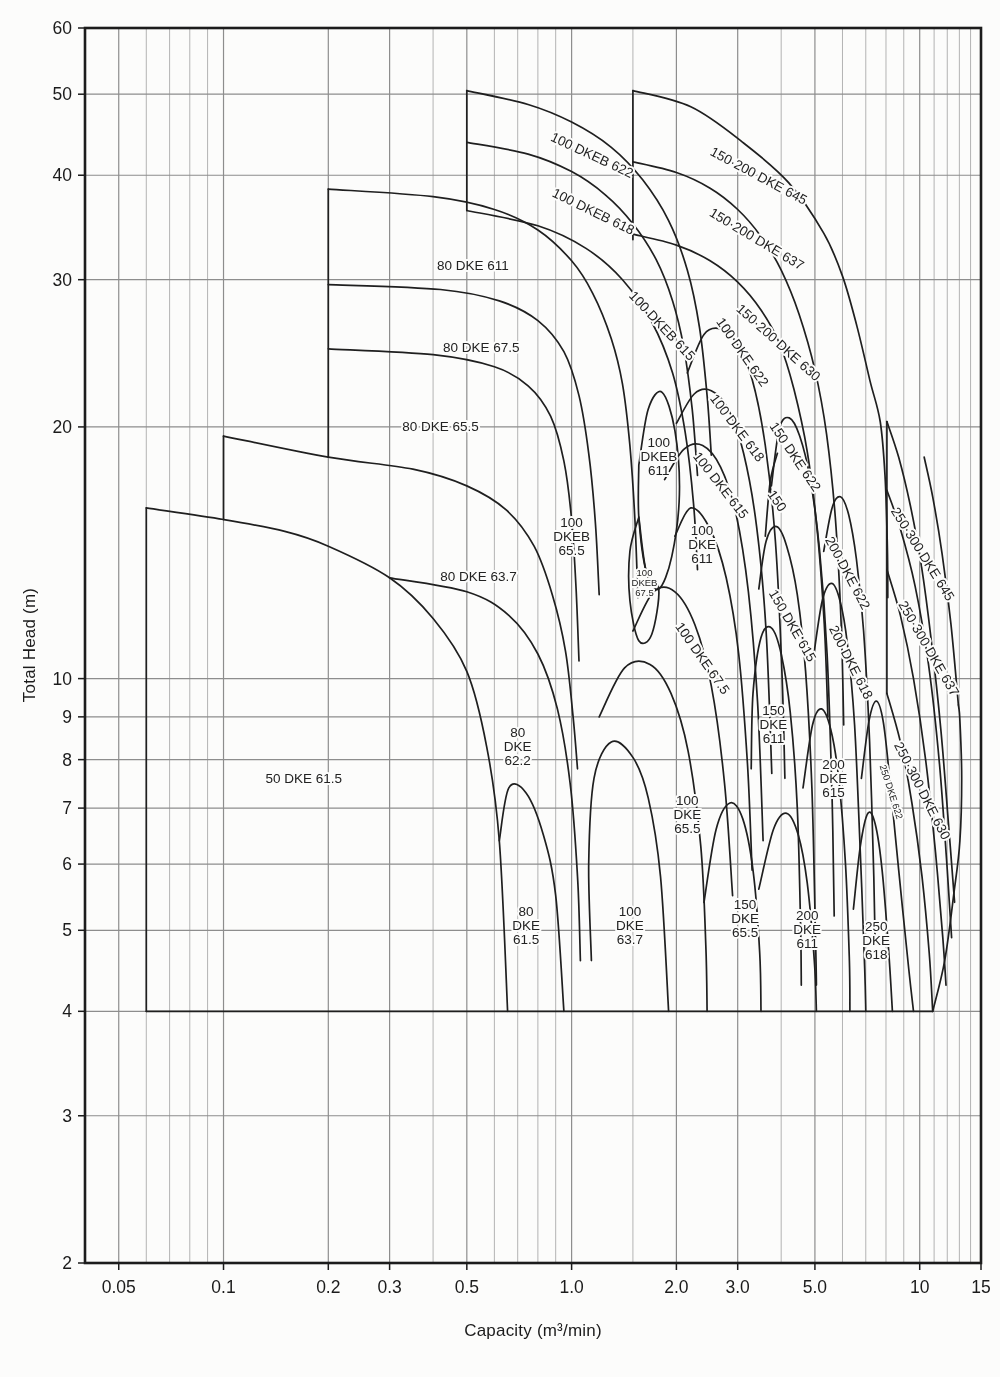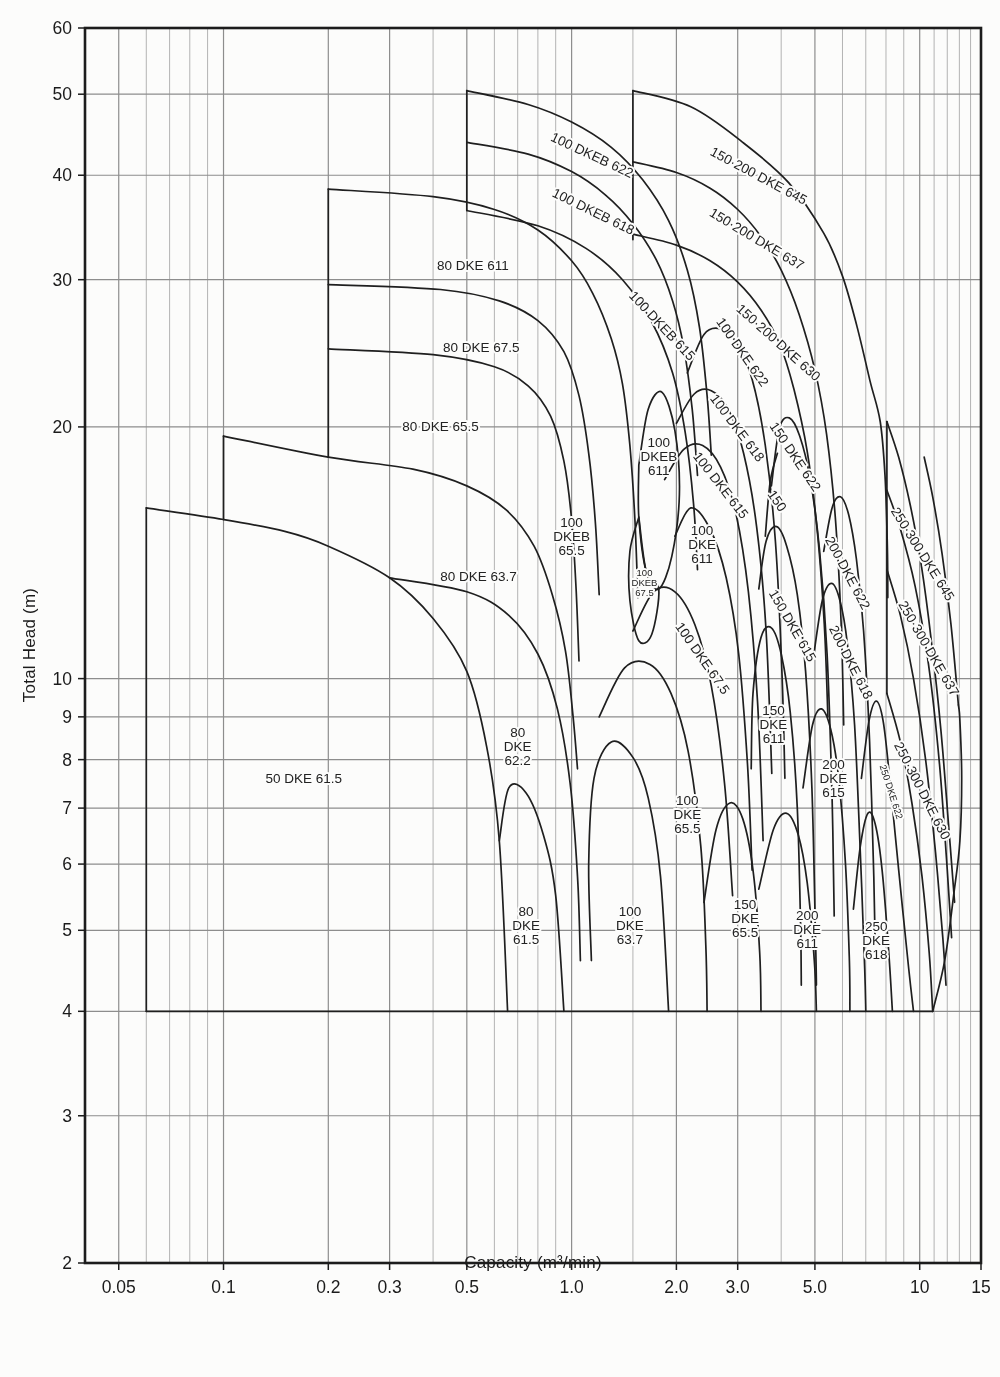--- a/index.html
+++ b/index.html
@@ -2,21 +2,21 @@
 <html><head>
 <meta charset="utf-8">
 <style>
   html,body{margin:0;padding:0;background:#f4f4f2;}
   body{width:1000px;height:1377px;position:relative;font-family:"Liberation Sans",sans-serif;}
   .page{position:absolute;inset:0;background:#fcfcfb;overflow:hidden;}
   figure.chart-wrap{margin:0;position:absolute;inset:0;}
   svg#chart{position:absolute;left:0;top:0;}
   .axis-title{position:absolute;color:#1b1b1b;font-size:17px;letter-spacing:.2px;white-space:nowrap;}
   .axis-title.y{top:645px;left:30px;transform:translate(-50%,-50%) rotate(-90deg);}
-  .axis-title.x{top:1263px;left:533px;transform:translate(-50%,-50%);}
+  .axis-title.x{top:1331px;left:533px;transform:translate(-50%,-50%);}
 </style>
 </head>
 <body>
 
 <div class="page">
   <figure class="chart-wrap">
     <svg id="chart" width="1000" height="1377" viewBox="0 0 1000 1377">
         <g>
           <line x1="146.29597961456466" y1="28" x2="146.29597961456466" y2="1263" stroke="#b3b3b3" stroke-width="1"></line>
           <line x1="169.59962952010056" y1="28" x2="169.59962952010056" y2="1263" stroke="#b3b3b3" stroke-width="1"></line>

